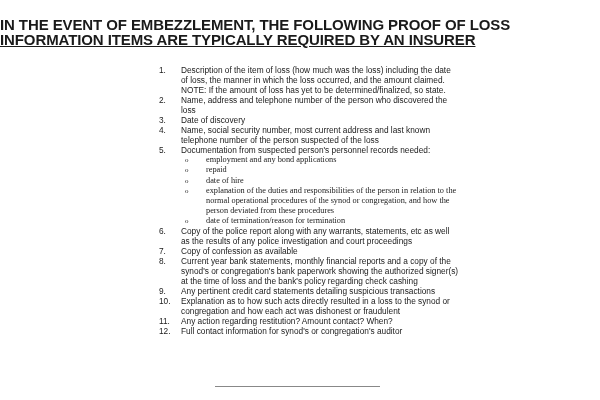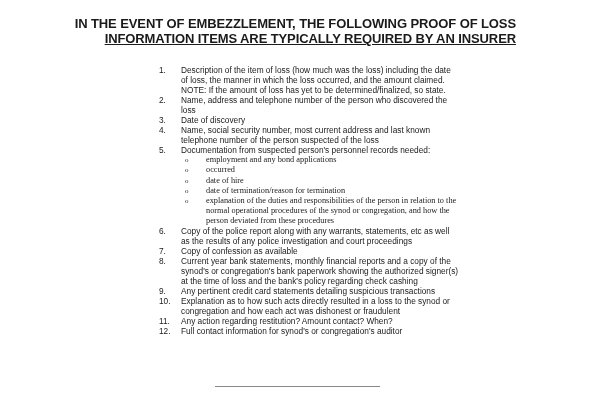--- a/index.html
+++ b/index.html
@@ -1,19 +1,19 @@
 <!DOCTYPE html>
 <html><head>
 <meta charset="utf-8">
 <style>
   html, body { margin:0; padding:0; background:#ffffff; }
   body { width:600px; height:400px; position:relative; overflow:hidden;
          font-family:"Liberation Sans", sans-serif; color:#1a1a1a; }
-  .title { position:absolute; left:0; width:516px; text-align:right;
-           font-weight:bold; font-size:13px; letter-spacing:-0.1px; }
+  .title { position:absolute; left:0; width:516px; text-align:left;
+           font-weight:bold; font-size:15px; letter-spacing:-0.1px; }
   .t1 { top:16px; }
   .t2 { top:31px; text-decoration:underline; }
   .list { position:absolute; left:159px; top:65px; width:300px;
           font-size:8.3px; line-height:10.05px; }
   .item { display:flex; }
   .num { width:12px; flex:none; }
   .txt { flex:1;margin-left:10px; }
   .sub { display:flex; margin-left:26px;font-family:Liberation Serif, serif; }
   .bul { width:11px; flex:none; font-size:7px; }
   .rule { position:absolute; left:215px; top:386px; width:165px; height:0;
@@ -45,33 +45,33 @@
   <div class="item">
       <span class="num">5.</span>
       <span class="txt">Documentation from suspected person's personnel records needed:</span>
     </div>
   <div class="sub">
       <span class="bul">o</span>
       <span class="txt">employment and any bond applications</span>
     </div>
   <div class="sub">
       <span class="bul">o</span>
-      <span class="txt">occurred</span>
+      <span class="txt">repaid</span>
     </div>
   <div class="sub">
       <span class="bul">o</span>
       <span class="txt">date of hire</span>
     </div>
   <div class="sub">
       <span class="bul">o</span>
-      <span class="txt">date of termination/reason for termination</span>
+      <span class="txt">explanation of the duties and responsibilities of the person in relation to the normal operational procedures of the synod or congregation, and how the person deviated from these procedures</span>
     </div>
   <div class="sub">
       <span class="bul">o</span>
-      <span class="txt">explanation of the duties and responsibilities of the person in relation to the normal operational procedures of the synod or congregation, and how the person deviated from these procedures</span>
+      <span class="txt">date of termination/reason for termination</span>
     </div>
   <div class="item">
       <span class="num">6.</span>
       <span class="txt">Copy of the police report along with any warrants, statements, etc  as well as the results  of any police investigation and court proceedings</span>
     </div>
   <div class="item">
       <span class="num">7.</span>
       <span class="txt">Copy of confession as available</span>
     </div>
   <div class="item">

